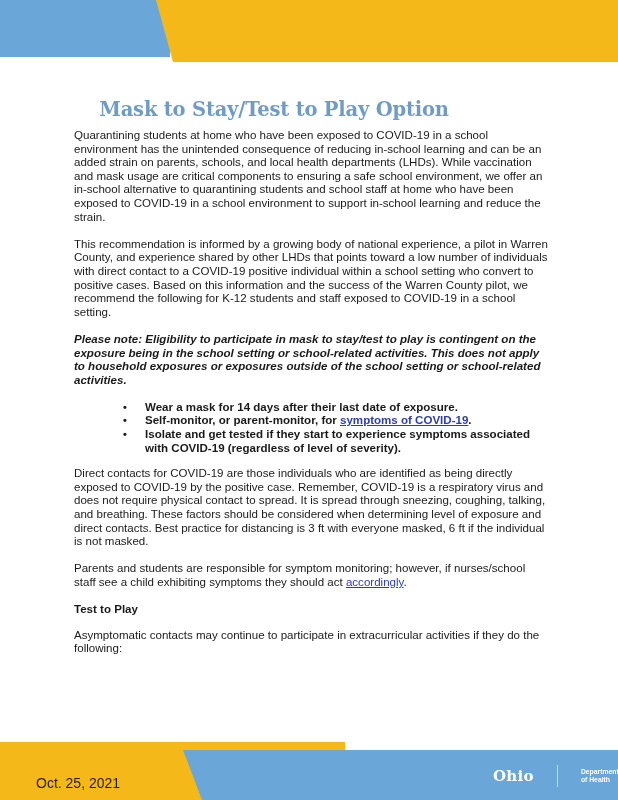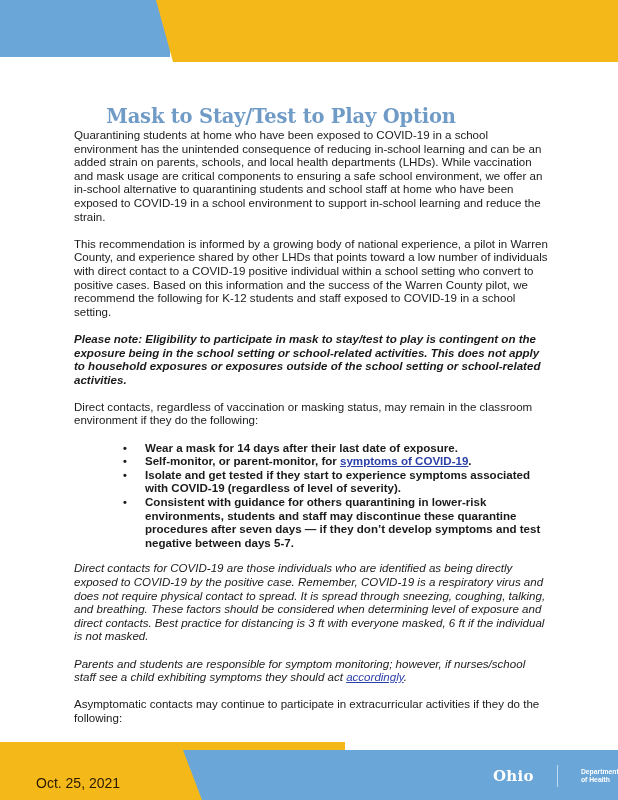--- a/index.html
+++ b/index.html
@@ -7,30 +7,30 @@
     width: 618px; height: 800px; position: relative; overflow: hidden;
     background: #ffffff;
     font-family: "Liberation Sans", sans-serif;
     color: #1a1a1a;
   }
   .banner-top { position: absolute; left: 0; top: 0; width: 618px; height: 64px; }
   .banner-bottom { position: absolute; left: 0; top: 740px; width: 618px; height: 60px; }
   .title {
     position: absolute; left: 0; top: 97px; width: 546px; text-align: center;
     font-family: "DejaVu Serif", "Liberation Serif", serif; font-weight: bold;
-    font-size: 19.5px; color: #6f9bc6; letter-spacing: -0.2px; margin: 8px;
+    font-size: 19.5px; color: #6f9bc6; letter-spacing: -0.2px; margin: 1px;
   }
   .content {
     position: absolute; left: 74px; top: 129px; width: 476px;
     font-size: 11.55px; line-height: 13.6px;
   }
   .content p { margin: 0 0 13.6px 0; }
   .note { font-weight: bold; font-style: italic; }
   .heading { font-weight: bold; margin-top: 24px !important; margin-bottom: 12px !important; }
-  .italic { font-style: italic; }
+  .italic { }
   ul.bullets { margin: 0 0 12px 0; padding-left: 71px; list-style: none; font-weight: bold; }
   ul.bullets li { position: relative; padding-left: 0; margin: 0; }
   ul.bullets li::before {
     content: "\2022"; position: absolute; left: -22px; top: 0; font-size: 11px;
   }
   a.link { color: #2b3fa8; text-decoration: underline; }
   .date {
     position: absolute; left: 36px; top: 775px; font-size: 14px; color: #2a1a00;
   }
   .logo { position: absolute; left: 493px; top: 763px; height: 26px; display: flex; align-items: center; gap: 16px; }
@@ -49,32 +49,31 @@
   <polygon points="156,0 618,0 618,62 173,62" fill="#f4b919"></polygon>
 </svg>
 
 <h1 class="title">Mask to Stay/Test to Play Option</h1>
 
 <div class="content">
   <p>Quarantining students at home who have been exposed to COVID-19 in a school environment has the unintended consequence of reducing in-school learning and can be an added strain on parents, schools, and local health departments (LHDs). While vaccination and mask usage are critical components to ensuring a safe school environment, we offer an in-school alternative to quarantining students and school staff at home who have been exposed to COVID-19 in a school environment to support in-school learning and reduce the strain.</p>
   <p>This recommendation is informed by a growing body of national experience, a pilot in Warren County, and experience shared by other LHDs that points toward a low number of individuals with direct contact to a COVID-19 positive individual within a school setting who convert to positive cases. Based on this information and the success of the Warren County pilot, we recommend the following for K-12 students and staff exposed to COVID-19 in a school setting.</p>
   <p class="note">Please note: Eligibility to participate in mask to stay/test to play is contingent on the exposure being in the school setting or school-related activities. This does not apply to household exposures or exposures outside of the school setting or school-related activities.</p>
 
-  <p>Direct contacts, regardless of vaccination or masking status, may remain in the classroom environment if they do the following:</p>
 
   <ul class="bullets">
     <li><span>Wear a mask for 14 days after their last date of exposure.</span></li>
     <li><span>Self-monitor, or parent-monitor, for </span><a class="link">symptoms of COVID-19</a><span>.</span></li>
     <li><span>Isolate and get tested if they start to experience symptoms associated with COVID-19 (regardless of level of severity).</span></li>
-    <li><span>Consistent with guidance for others quarantining in lower-risk environments, students and staff may discontinue these quarantine procedures after seven days — if they don’t develop symptoms and test negative between days 5-7.</span></li>
   </ul>
 
   <p class="italic">Direct contacts for COVID-19 are those individuals who are identified as being directly exposed to COVID-19 by the positive case. Remember, COVID-19 is a respiratory virus and does not require physical contact to spread. It is spread through sneezing, coughing, talking, and breathing. These factors should be considered when determining level of exposure and direct contacts. Best practice for distancing is 3 ft with everyone masked, 6 ft if the individual is not masked.</p>
   <p class="italic"><span>Parents and students are responsible for symptom monitoring; however, if nurses/school staff see a child exhibiting symptoms they should act </span><a class="link">accordingly</a><span>.</span></p>
 
+  <p class="heading" style="margin-top:0 !important;">Test to Play</p>
   <p>Asymptomatic contacts may continue to participate in extracurricular activities if they do the following:</p>
 </div>
 
 <svg class="banner-bottom" viewBox="0 0 618 60" width="618" height="60">
   <polygon points="0,2 345,2 345,60 0,60" fill="#f4b919"></polygon>
   <polygon points="183,10 618,10 618,60 202,60" fill="#6aa6d8"></polygon>
 </svg>
 
 <div class="date">Oct. 25, 2021</div>
 

